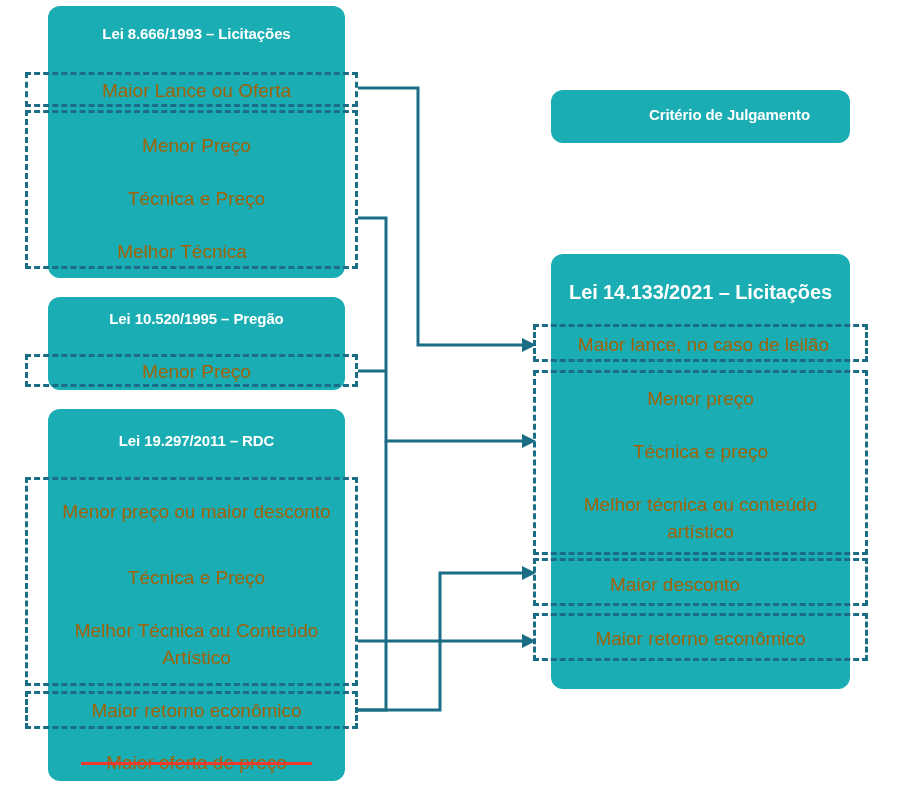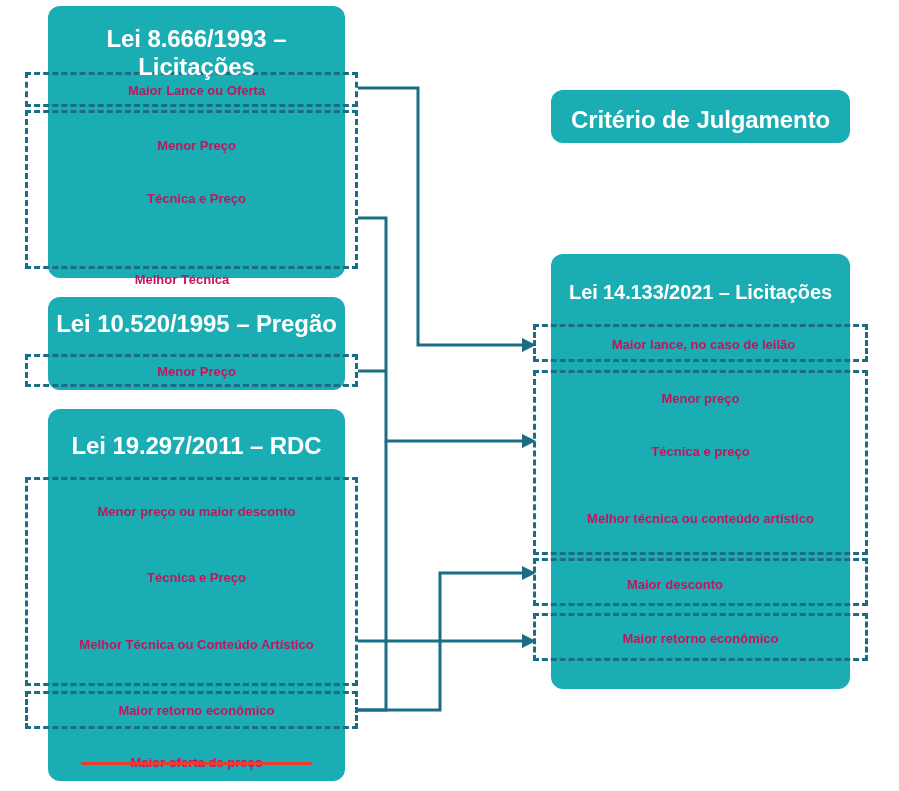--- a/index.html
+++ b/index.html
@@ -22,34 +22,34 @@
     border-radius:12px;
     box-sizing:border-box;
     z-index:2;
   }
   .card-title{
     position:absolute;
     left:0; right:0;
     text-align:center;
     color:#ffffff;
     font-weight:bold;
-    font-size:24px;
+    font-size:15px;
     letter-spacing:-0.1px;
     z-index:4;
     pointer-events:none;
   }
   .card-title.small{font-size:20px;}
 
   
   .item{
     position:absolute;
     text-align:center;
-    color:#be185d;
-    font-size:13px;
-    font-weight:700;
+    color:#a16207;
+    font-size:19px;
+    font-weight:400;
     line-height:27px;
     z-index:4;
     display:flex;
     align-items:center;
     justify-content:center;
     pointer-events:none;
   }
   .strikeline{
     position:absolute;
     height:2.5px;
@@ -108,21 +108,21 @@
     <path d="M 440 641 L 522 641"></path>
     <polygon points="522,634 536,641 522,648"></polygon>
   </svg>
 
   <div class="card" style="left:48px; top:6px; width:297px; height:272px;"></div>
   <div class="card-title" style="left:48px; width:297px; top:25px;">Lei 8.666/1993 – Licitações</div>
 
   <div class="item" style="left:48px; width:297px; top:76px; height:28px;">Maior Lance ou Oferta</div>
   <div class="item" style="left:48px; width:297px; top:131px; height:28px;">Menor Preço</div>
   <div class="item" style="left:48px; width:297px; top:184px; height:28px;">Técnica e Preço</div>
-  <div class="item" style="left:48px; width:268px; top:237px; height:28px;margin-top:28px;">Melhor Técnica</div>
+  <div class="item" style="left:48px; width:268px; top:237px; height:28px;">Melhor Técnica</div>
 
   <div class="dash" style="left:25px; top:72px; width:333px; height:35px;"></div>
   <div class="dash" style="left:25px; top:110px; width:333px; height:159px;"></div>
 
   <div class="card" style="left:48px; top:297px; width:297px; height:93px;"></div>
   <div class="card-title" style="left:48px; width:297px; top:310px;">Lei 10.520/1995 – Pregão</div>
   <div class="item" style="left:48px; width:297px; top:357px; height:28px;">Menor Preço</div>
   <div class="dash" style="left:25px; top:354px; width:333px; height:33px;"></div>
 
   <div class="card" style="left:48px; top:409px; width:297px; height:372px;"></div>
@@ -132,21 +132,21 @@
   <div class="item" style="left:48px; width:297px; top:563px; height:28px;">Técnica e Preço</div>
   <div class="item" style="left:52px; width:289px; top:616px; height:56px;">Melhor Técnica ou Conteúdo Artístico</div>
   <div class="item" style="left:48px; width:297px; top:696px; height:28px;">Maior retorno econômico</div>
   <div class="item" style="left:48px; width:297px; top:748px; height:28px;">Maior oferta de preço</div>
   <div class="strikeline" style="left:81px; top:762px; width:231px;"></div>
 
   <div class="dash" style="left:25px; top:477px; width:333px; height:209px;"></div>
   <div class="dash" style="left:25px; top:691px; width:333px; height:38px;"></div>
 
   <div class="card" style="left:551px; top:90px; width:299px; height:53px;"></div>
-  <div class="card-title" style="left:551px; width:299px; top:106px;">Critério de Julgamento</div>
+  <div class="card-title" style="left:551px; width:299px; top:106px;padding-left:29px;">Critério de Julgamento</div>
 
   <div class="card" style="left:551px; top:254px; width:299px; height:435px;"></div>
   <div class="card-title small" style="left:551px; width:299px; top:281px;">Lei 14.133/2021 – Licitações</div>
 
   <div class="item" style="left:551px; width:305px; top:330px; height:28px;">Maior lance, no caso de leilão</div>
   <div class="item" style="left:551px; width:299px; top:384px; height:28px;">Menor preço</div>
   <div class="item" style="left:551px; width:299px; top:437px; height:28px;">Técnica e preço</div>
   <div class="item" style="left:556px; width:289px; top:490px; height:56px;">Melhor técnica ou conteúdo artístico</div>
   <div class="item" style="left:551px; width:248px; top:570px; height:28px;text-align:center;">Maior desconto</div>
   <div class="item" style="left:551px; width:299px; top:624px; height:28px;">Maior retorno econômico</div>

